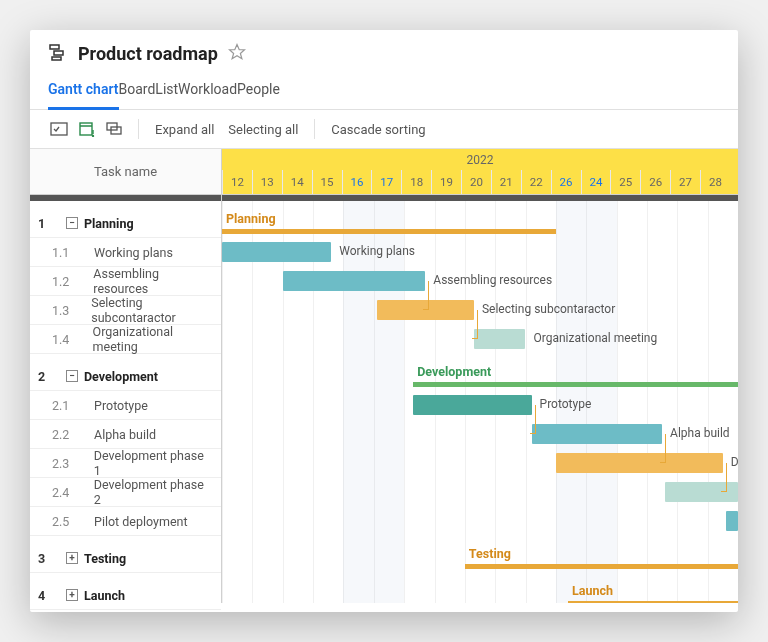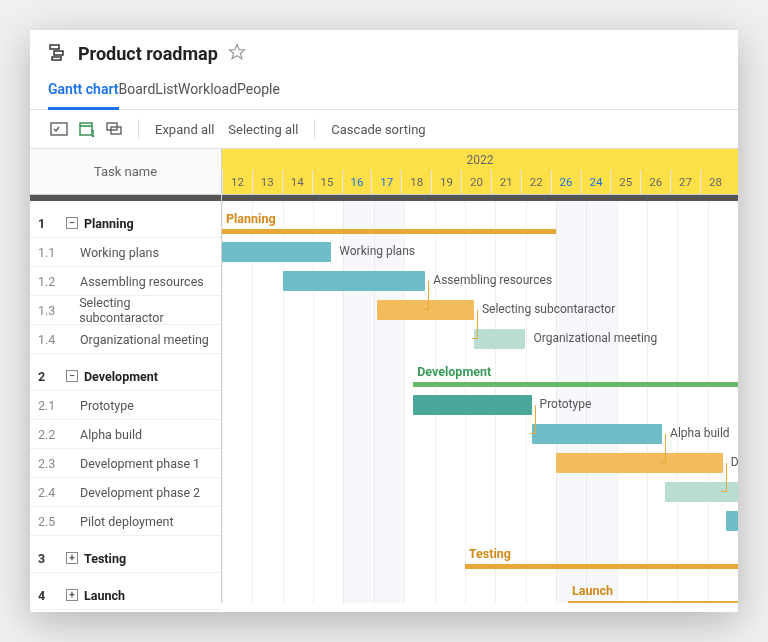--- a/index.html
+++ b/index.html
@@ -102,21 +102,21 @@
   .row.group { font-weight:700; color:#222; margin-top:8px;}
   .row .num { width:22px; text-align:left; color:#888; font-weight:400;}
   .row.group .num { color:#333; font-weight:700; }
   .expand-box {
     width:12px; height:12px; border:1px solid #888;
     display:flex; align-items:center; justify-content:center;
     font-size:10px; line-height:1; color:#555; cursor:pointer;
     flex-shrink:0;
   }
   .row.sub { padding-left: 8px; }
-  .row.sub .num { width:22px; }
+  .row.sub .num { width:22px;margin-left:14px; }
   .row.sub .name { padding-left: 14px; }
   .right {
     position: relative;
     flex: 1;
     overflow: hidden;
   }
   .timeline-header {
     height:46px;
     border-bottom:1px solid #d0d0d0;
     background:#fde047;

